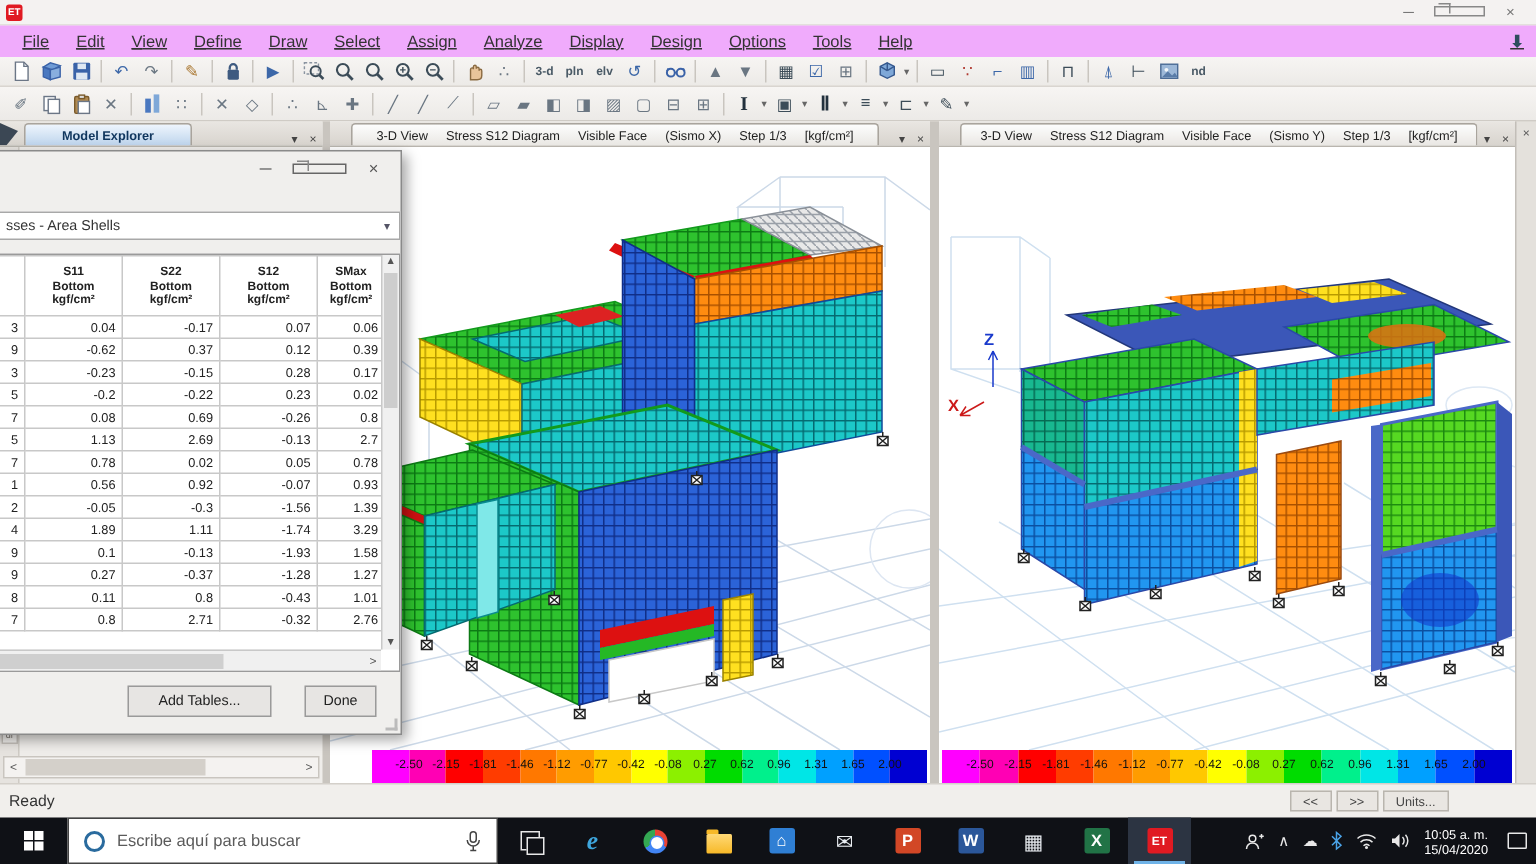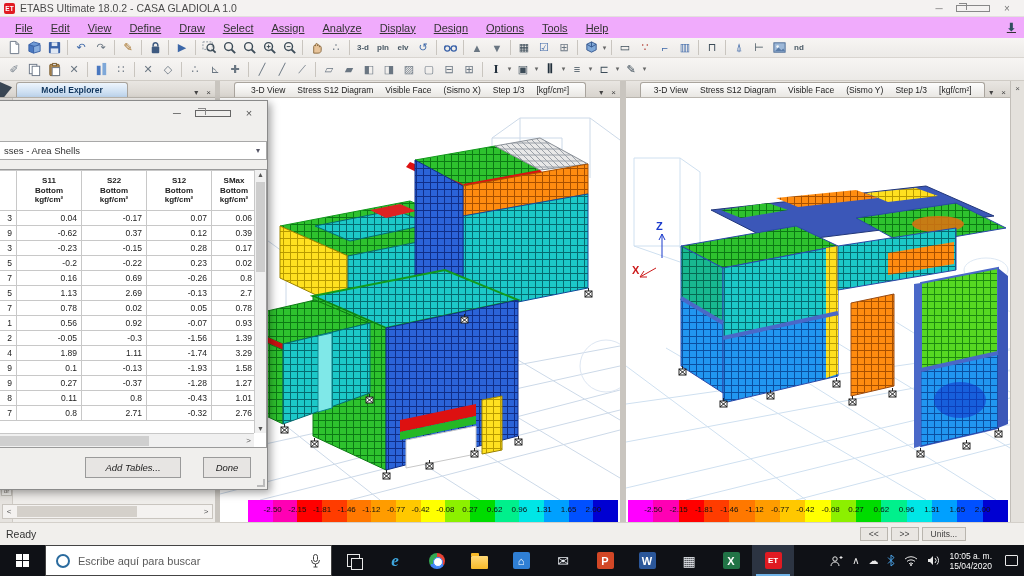--- a/index.html
+++ b/index.html
@@ -77,21 +77,21 @@
   table.fw{border-collapse:collapse;table-layout:fixed;width:280px;}
   table.fw th,table.fw td{border:1px solid #c8c8c8;font-weight:normal;padding:0 4px 0 0;}
   table.fw th{font-size:8px;line-height:9.5px;color:#222;font-weight:bold;text-align:center;height:40px;padding:0;}
   table.fw td{font-size:8.5px;color:#222;text-align:right;height:15px;white-space:nowrap;}
   .vscroll{position:absolute;right:0;top:0;width:12px;bottom:14px;background:#f0f0f0;border-left:1px solid #c8c8c8;font-size:7px;color:#555;text-align:center;}
   .vscroll .vthumb{position:absolute;left:1px;right:1px;top:12px;height:90px;background:#cdcdcd;}
   .vscroll .va{position:absolute;left:0;right:0;}
   .hscroll2{position:absolute;left:0;right:12px;bottom:0;height:14px;background:#f0f0f0;border-top:1px solid #c8c8c8;display:flex;align-items:center;font-size:8px;color:#555;}
   .hscroll2 .thumb{flex:0 0 170px;height:10px;background:#cfcfcf;margin-left:3px;}
   .hscroll2 .arr{margin-left:auto;padding-right:3px;}
-  .fw-btn{position:absolute;height:21px;background:#e7e5e3;border:1px solid #9a9a9a;font-size:9.5px;color:#222;display:flex;align-items:center;justify-content:center;font-style:italic;}
+  .fw-btn{position:absolute;height:21px;background:#e7e5e3;border:1px solid #9a9a9a;font-size:9.5px;color:#222;display:flex;align-items:center;justify-content:center;}
   .btn-add{left:118px;top:356px;width:96px;}
   .btn-done{right:16px;top:356px;width:48px;}
   .fw-grip{position:absolute;right:2px;bottom:2px;width:8px;height:8px;border-right:2px solid #bbb;border-bottom:2px solid #bbb;}
 
   
   .statusbar{position:absolute;left:0;top:522px;width:1024px;height:23px;background:#f1efec;border-top:1px solid #d4d0ca;display:flex;align-items:center;font-size:10.5px;color:#333;padding-left:6px;}
   .sb-right{margin-left:auto;display:flex;align-items:center;gap:3px;margin-right:58px;}
   .sb-btn{background:#e9e6e2;border:1px solid #b9b5ae;font-size:8.5px;color:#444;padding:1px 8px;}
 
   
@@ -237,21 +237,20 @@
         <rect width="6" height="6" fill="#e8e8e8"></rect>
         <path d="M0 3H6M0 0L6 6" stroke="#9aa0a8" stroke-width="1"></path>
       </pattern>
   </defs>
 </svg>
 
 <div class="screen" data-interactable="false">
 
   <div class="titlebar" data-interactable="true">
     <span class="app-ico" data-interactable="false">ET</span>
-    <span data-interactable="false">ETABS Ultimate 18.0.2 - CASA GLADIOLA 1.0</span>
     <span class="win-ctrls">
       <span data-interactable="true">─</span>
       <span data-interactable="true"><span class="restore-glyph" data-interactable="false"></span></span>
       <span data-interactable="true">×</span>
     </span>
   </div>
 
   <div class="menubar" data-interactable="false">
     <span id="menu-items"><span class="menu-item" data-interactable="true"><u>F</u>ile</span><span class="menu-item" data-interactable="true"><u>E</u>dit</span><span class="menu-item" data-interactable="true"><u>V</u>iew</span><span class="menu-item" data-interactable="true"><u>D</u>efine</span><span class="menu-item" data-interactable="true">D<u>r</u>aw</span><span class="menu-item" data-interactable="true"><u>S</u>elect</span><span class="menu-item" data-interactable="true"><u>A</u>ssign</span><span class="menu-item" data-interactable="true">A<u>n</u>alyze</span><span class="menu-item" data-interactable="true">D<u>i</u>splay</span><span class="menu-item" data-interactable="true">Desi<u>g</u>n</span><span class="menu-item" data-interactable="true"><u>O</u>ptions</span><span class="menu-item" data-interactable="true"><u>T</u>ools</span><span class="menu-item" data-interactable="true"><u>H</u>elp</span></span>
     <span class="menu-dl" data-interactable="true">⬇</span>
@@ -705,21 +704,21 @@
             </tr>
             <tr data-interactable="true">
               <td data-interactable="false">5</td>
               <td data-interactable="false">-0.2</td>
               <td data-interactable="false">-0.22</td>
               <td data-interactable="false">0.23</td>
               <td data-interactable="false">0.02</td>
             </tr>
             <tr data-interactable="true">
               <td data-interactable="false">7</td>
-              <td data-interactable="false">0.16</td>
+              <td data-interactable="false">0.08</td>
               <td data-interactable="false">0.69</td>
               <td data-interactable="false">-0.26</td>
               <td data-interactable="false">0.8</td>
             </tr>
             <tr data-interactable="true">
               <td data-interactable="false">5</td>
               <td data-interactable="false">1.13</td>
               <td data-interactable="false">2.69</td>
               <td data-interactable="false">-0.13</td>
               <td data-interactable="false">2.7</td>

